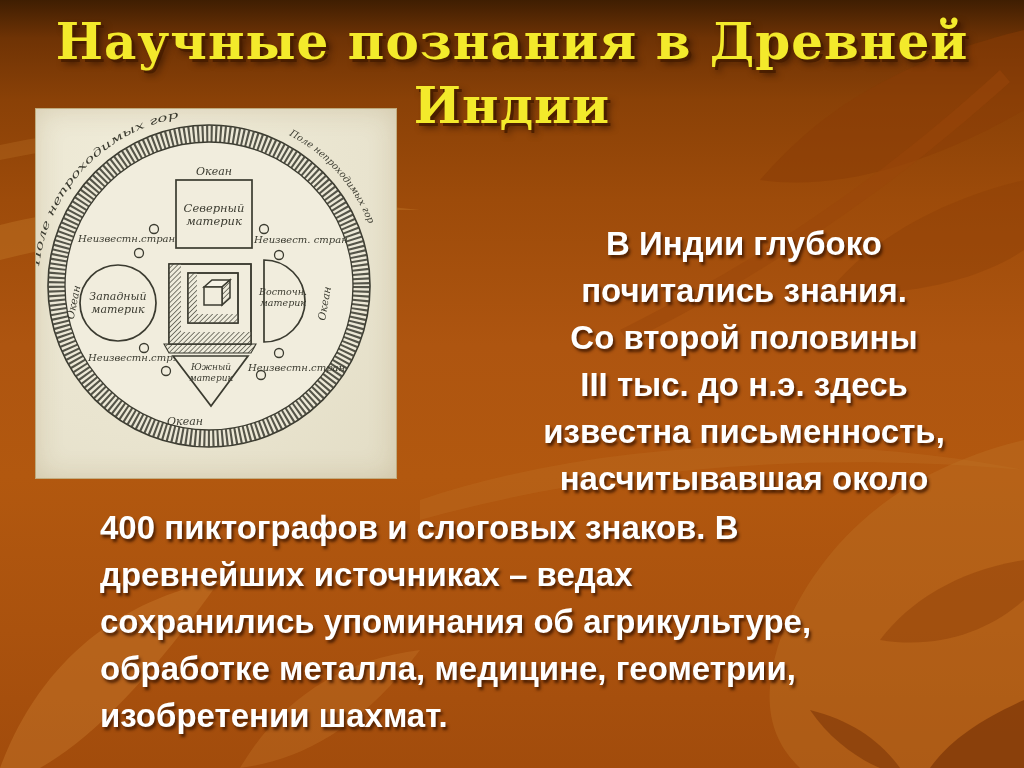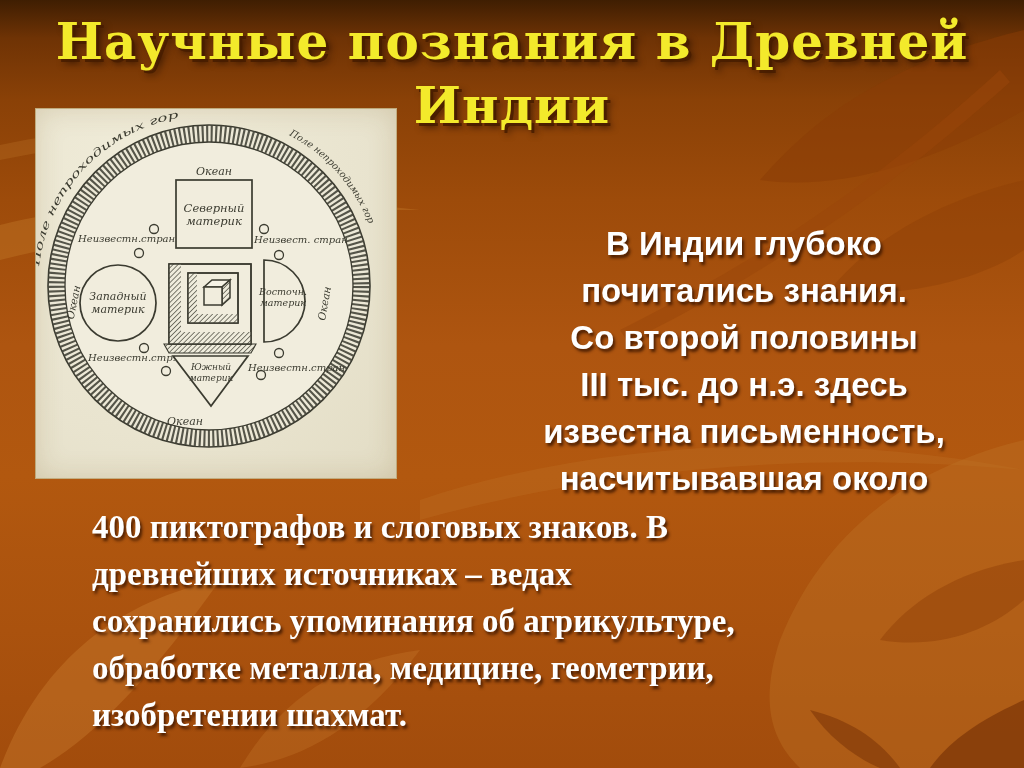--- a/index.html
+++ b/index.html
@@ -24,21 +24,21 @@
     box-shadow:inset 0 0 28px rgba(120,90,30,.18);
   }
   .photo svg{display:block;width:360px;height:369px;}
   .body-text{
     position:absolute;white-space:pre-line;
     font-weight:bold;font-size:33px;line-height:47px;
     color:#ffffff;
     text-shadow:2px 3px 3px rgba(60,22,0,.85);
   }
   .body-right{left:464px;top:220px;width:560px;text-align:center;}
-  .body-bottom{left:92px;top:504px;width:920px;font-family:Liberation Serif, serif;}
+  .body-bottom{left:100px;top:504px;width:920px;}
   .map-label{font-family:"DejaVu Serif","Liberation Serif",serif;font-style:italic;fill:#3b3b30;}
 </style>
 </head>
 <body>
 
 <div class="slide">
 
   <svg class="bg-leaves" viewBox="0 0 1024 768" aria-hidden="true">
     <path d="M 1024,30 C 900,60 820,110 760,180 C 830,190 920,170 1024,110 Z" fill="#8a3c05" opacity="0.5"></path>
     <path d="M 1024,180 C 940,200 870,240 830,290 C 900,300 980,280 1024,250 Z" fill="#8a3c05" opacity="0.35"></path>

